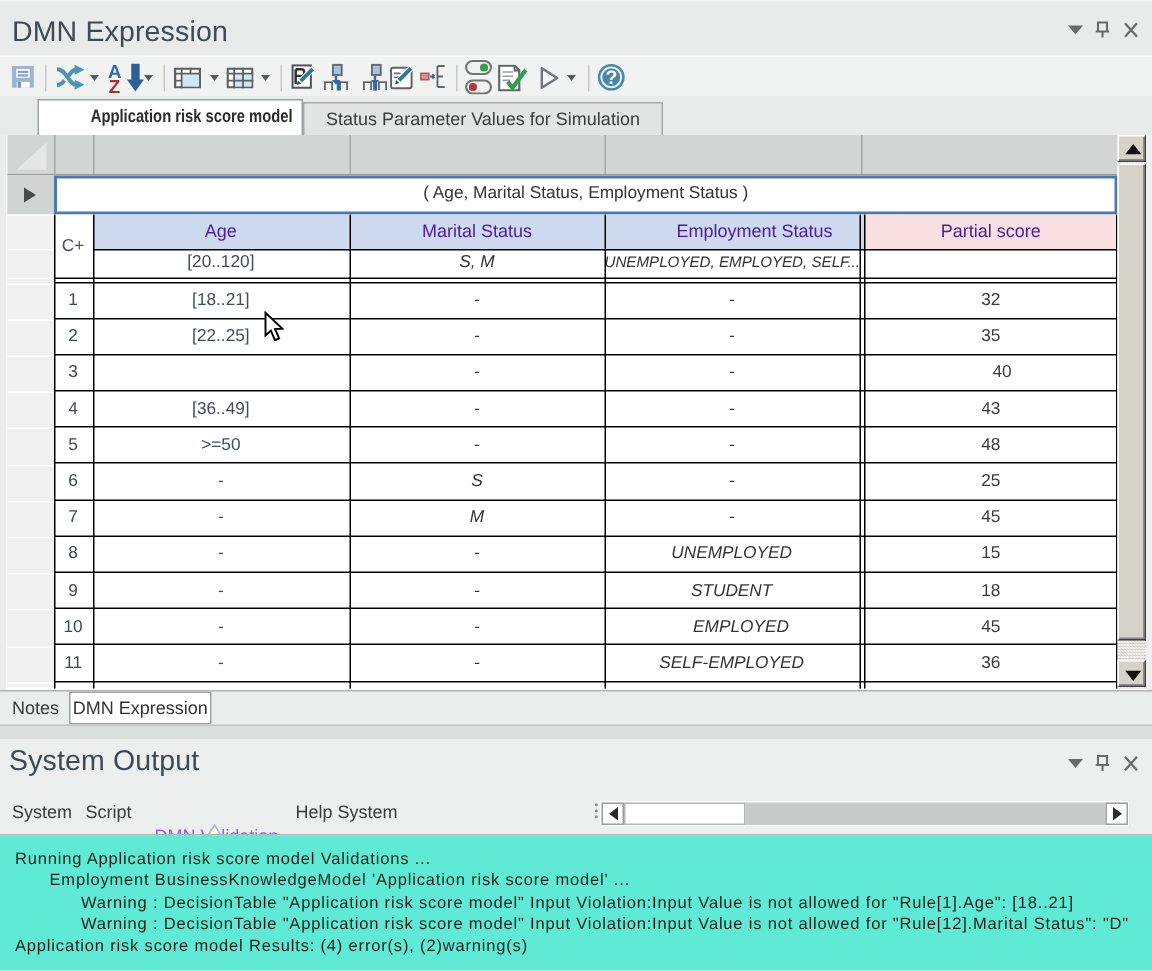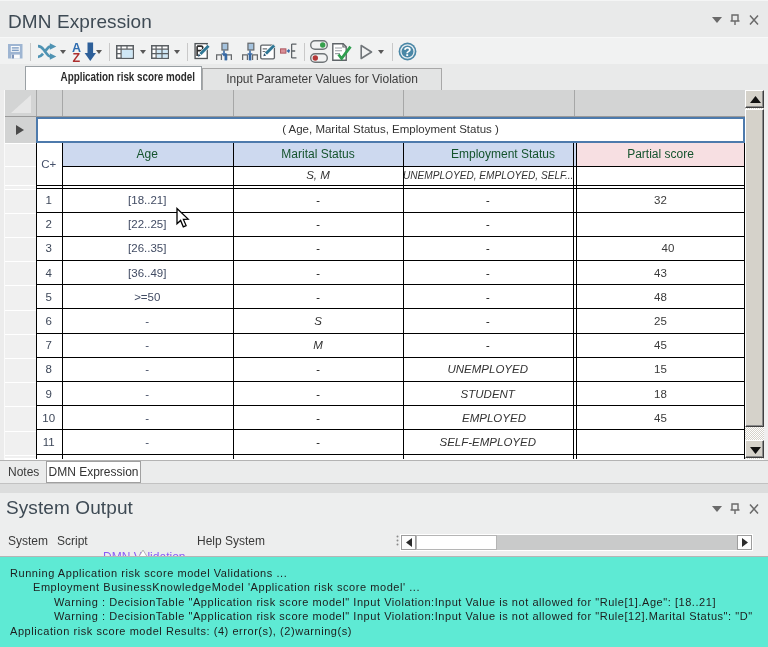--- a/index.html
+++ b/index.html
@@ -22,21 +22,21 @@
   #grid { left:0; top:90px; width:768px; height:370px; background:#ffffff; }
   #leftstrip { position:absolute; left:0; top:0; width:5px; height:370px; background:#ececec; border-right:1px solid #fafafa; }
   #colhdr { position:absolute; left:5px; top:0; width:740px; height:27px; background:#d3d4d4; border-bottom:1px solid #9a9a9a; }
   .chsep { position:absolute; top:0; width:1px; height:26px; background:#a6a7a7; }
   #gutter { position:absolute; left:5px; top:27px; width:31px; height:341px; background:#f0f0f0; }
   #gutter-top { position:absolute; left:5px; top:27px; width:31px; height:25.5px; background:#d2d3d3; }
   .mksep { position:absolute; left:5px; width:31px; height:1px; background:#ffffff; }
   
   #exprrow { position:absolute; left:36px; top:27px; width:709px; height:25.5px; background:#ffffff; border:2px solid #4d7aac; font-size:11.5px; color:#333333; text-align:center; line-height:21.5px; }
   
-  .hcell { position:absolute; font-size:12px; color:#14532d; text-align:center; }
+  .hcell { position:absolute; font-size:12px; color:#4c1d95; text-align:center; }
   .blue { background:#cdd9ef; }
   .pink { background:#f7dfe2; }
   .cell { position:absolute; top:0; height:100%; display:flex; align-items:center; justify-content:center; }
   .trow { position:absolute; left:36px; width:709px; border-bottom:1px solid #000; }
   .cnum { font-size:11.5px; color:#3d4759; }
   .c1 { font-size:11.5px; color:#414b63; }
   .c23 { font-size:11.5px; font-style:italic; color:#333333; }
   .csc { font-size:11.5px; color:#3a3a3a;text-align:right; }
   .vline { position:absolute; width:1px; background:#000; }
   
@@ -183,21 +183,21 @@
 
   <svg class="abs" style="left:398px;top:4px;" width="19" height="19" viewBox="0 0 19 19">
     <circle cx="9.5" cy="9.5" r="8.9" fill="#4a87a6"></circle>
     <circle cx="9.5" cy="9.5" r="6.6" fill="none" stroke="#e8eef2" stroke-width="1.3"></circle>
     <text x="5.6" y="14.2" font-family="Liberation Sans, sans-serif" font-size="13px" font-weight="bold" fill="#ffffff">?</text>
   </svg>
 </div>
 
 <div class="abs" id="tabstrip">
   <div class="tab1"><span>Application risk score model</span></div>
-  <div class="tab2">Input Parameter Values for Violation</div>
+  <div class="tab2">Status Parameter Values for Simulation</div>
 </div>
 
 <div class="abs" id="grid">
   <div id="leftstrip"></div>
   <div id="colhdr">
     <svg class="abs" style="left:2px;top:3px;" width="26" height="22" viewBox="0 0 26 22">
         <path d="M24,2 L24,20 L4,20 Z" fill="#e6e6e6"></path>
       </svg>
     <div class="chsep" style="left:31px;"></div>
     <div class="chsep" style="left:56.5px;"></div>
@@ -227,20 +227,21 @@
     <div class="mksep" style="top:340.5px;"></div>
     <div class="mksep" style="top:364.7px;"></div>
   <div id="exprrow">( Age, Marital Status, Employment Status )</div>
 
   <div class="hcell" style="left:36px;top:52.5px;width:25.5px;height:42.5px;background:#fff;color:#44506a;font-size:11.5px;line-height:42.5px;">C+</div>
   <div class="hcell blue" style="left:61.5px;top:52.5px;width:171.5px;height:23.5px;line-height:23.5px;">Age</div>
   <div class="hcell blue" style="left:233px;top:52.5px;width:170px;height:23.5px;line-height:23.5px;">Marital Status</div>
   <div class="hcell blue" style="left:403px;top:52.5px;width:200px;height:23.5px;line-height:23.5px;">Employment Status</div>
   <div class="hcell pink" style="left:576px;top:52.5px;width:169px;height:23.5px;line-height:23.5px;">Partial score</div>
 
+  <div class="hcell" style="left:61.5px;top:76px;width:171.5px;height:19px;line-height:19px;font-size:11.5px;color:#414b63;">[20..120]</div>
   <div class="hcell" style="left:233px;top:76px;width:170px;height:19px;line-height:19px;font-style:italic;font-size:11.5px;color:#333;">S, M</div>
   <div class="hcell" style="left:403px;top:76px;width:169.5px;height:19px;line-height:19px;font-style:italic;font-size:10.1px;color:#333;white-space:nowrap;overflow:hidden;">UNEMPLOYED, EMPLOYED, SELF...</div>
 
   <div class="abs" style="left:36px;top:52.5px;width:709px;height:1px;"></div>
   <div class="abs" style="left:61.5px;top:75.5px;width:683.5px;height:1px;background:#000;"></div>
   <div class="abs" style="left:36px;top:95px;width:709px;height:1px;background:#000;"></div>
   <div class="abs" style="left:36px;top:97.5px;width:709px;height:1px;background:#000;"></div>
 
   <div class="vline" style="left:36px;top:52.5px;height:46px;"></div>
   <div class="vline" style="left:61.5px;top:52.5px;height:46px;"></div>
@@ -257,24 +258,24 @@
     <div class="cell c1" style="left:25.5px;width:171.5px;">[18..21]</div>
     <div class="cell c23" style="left:197.0px;width:170.0px;">-</div>
     <div class="cell c23" style="left:367.0px;width:169.5px;">-</div>
     <div class="cell csc" style="left:540.0px;width:169.0px;">32</div>
   </div>
   <div class="trow" style="top:122.7px;height:24.2px;">
     <div class="cell cnum" style="left:0px;width:25.5px;">2</div>
     <div class="cell c1" style="left:25.5px;width:171.5px;">[22..25]</div>
     <div class="cell c23" style="left:197.0px;width:170.0px;">-</div>
     <div class="cell c23" style="left:367.0px;width:169.5px;">-</div>
+    <div class="cell csc" style="left:540.0px;width:169.0px;">35</div>
   </div>
   <div class="trow" style="top:146.9px;height:24.2px;">
     <div class="cell cnum" style="left:0px;width:25.5px;">3</div>
-    <div class="cell c1" style="left:25.5px;width:171.5px;">[26..35]</div>
     <div class="cell c23" style="left:197.0px;width:170.0px;">-</div>
     <div class="cell c23" style="left:367.0px;width:169.5px;">-</div>
     <div class="cell csc" style="left:540.0px;width:184px;">40</div>
   </div>
   <div class="trow" style="top:171.1px;height:24.2px;">
     <div class="cell cnum" style="left:0px;width:25.5px;">4</div>
     <div class="cell c1" style="left:25.5px;width:171.5px;">[36..49]</div>
     <div class="cell c23" style="left:197.0px;width:170.0px;">-</div>
     <div class="cell c23" style="left:367.0px;width:169.5px;">-</div>
     <div class="cell csc" style="left:540.0px;width:169.0px;">43</div>
@@ -319,20 +320,21 @@
     <div class="cell c1" style="left:25.5px;width:171.5px;">-</div>
     <div class="cell c23" style="left:197.0px;width:170.0px;">-</div>
     <div class="cell c23" style="left:367.0px;width:182px;text-align:center;">EMPLOYED</div>
     <div class="cell csc" style="left:540.0px;width:169.0px;">45</div>
   </div>
   <div class="trow" style="top:340.5px;height:24.2px;">
     <div class="cell cnum" style="left:0px;width:25.5px;">11</div>
     <div class="cell c1" style="left:25.5px;width:171.5px;">-</div>
     <div class="cell c23" style="left:197.0px;width:170.0px;">-</div>
     <div class="cell c23" style="left:367.0px;width:169.5px;">SELF-EMPLOYED</div>
+    <div class="cell csc" style="left:540.0px;width:169.0px;">36</div>
   </div>
   </div>
 
   <div class="vline" style="left:36px;top:98.5px;height:270px;"></div>
   <div class="vline" style="left:61.5px;top:98.5px;height:270px;"></div>
   <div class="vline" style="left:233px;top:98.5px;height:270px;"></div>
   <div class="vline" style="left:403px;top:98.5px;height:270px;"></div>
   <div class="vline" style="left:572.5px;top:98.5px;height:270px;"></div>
   <div class="vline" style="left:575.5px;top:98.5px;height:270px;"></div>
   <div class="vline" style="left:744px;top:98.5px;height:270px;"></div>

